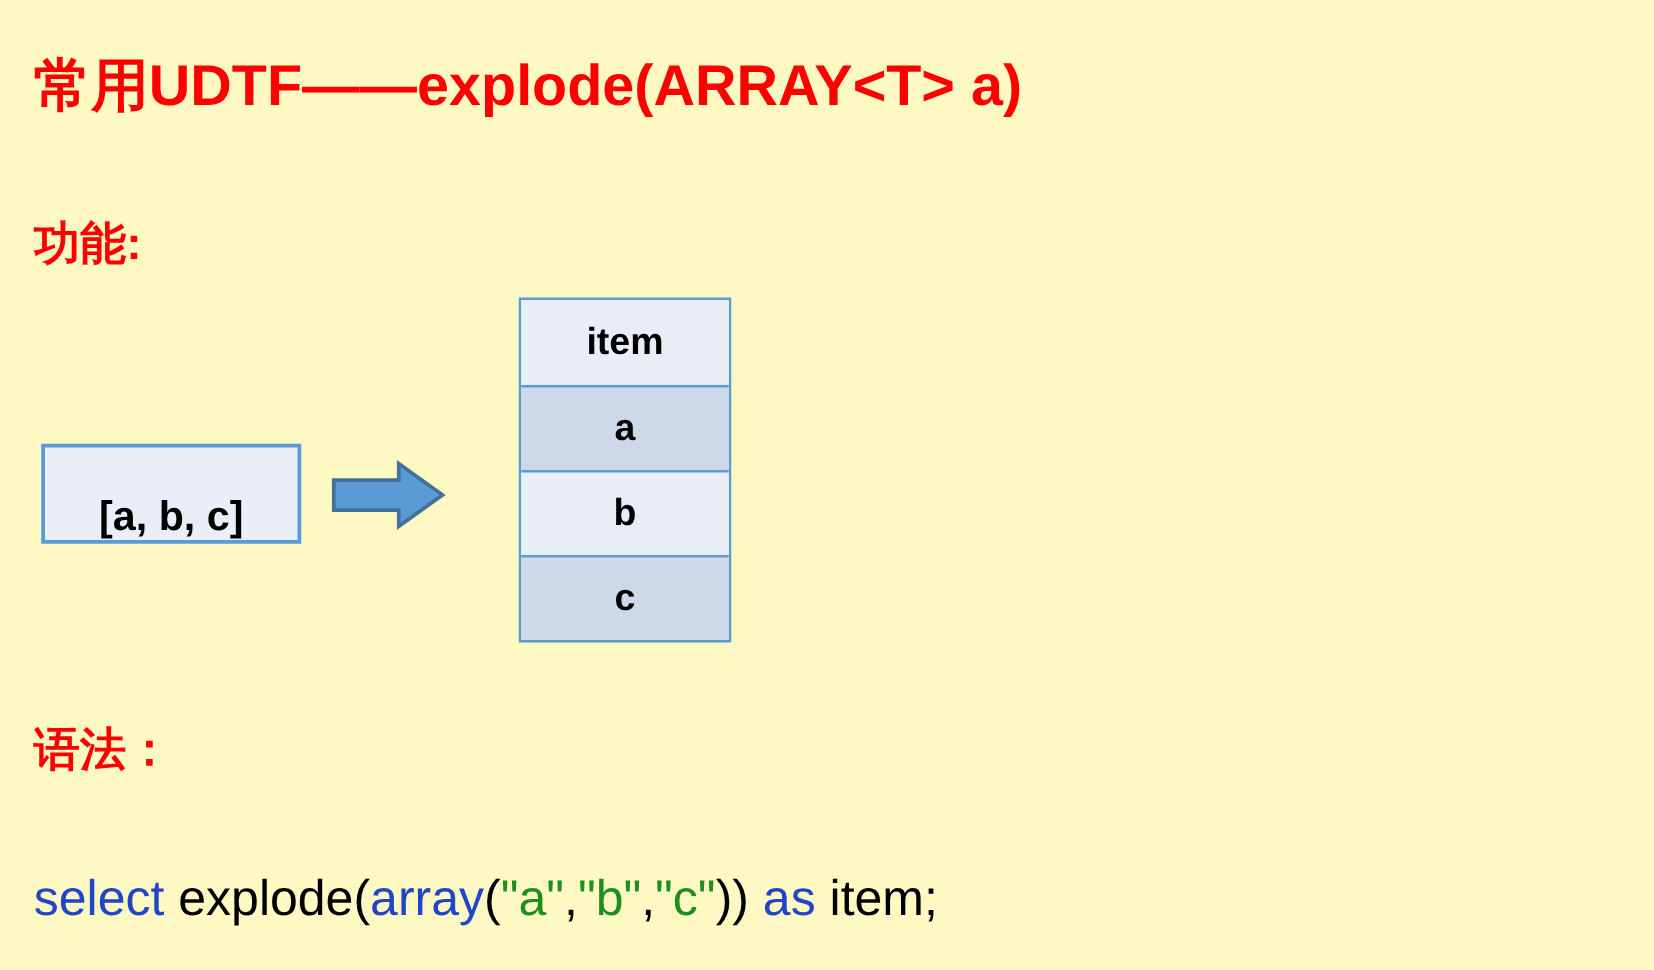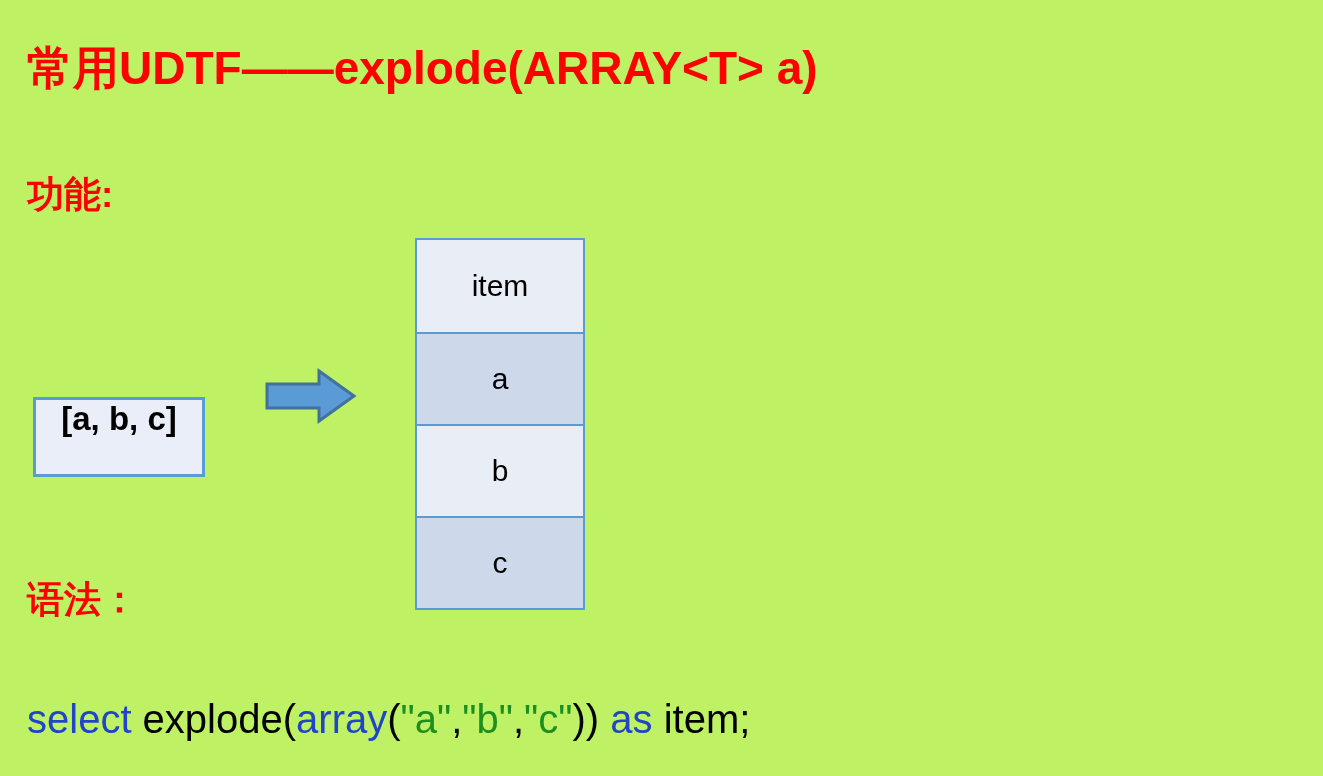--- a/index.html
+++ b/index.html
@@ -14,21 +14,21 @@
     --row-light: #E9EDF6;
     --row-dark: #CDD8EB;
   }
   * { margin: 0; padding: 0; box-sizing: border-box; }
   html, body { background: #ffffff; }
   body { font-family: "Liberation Sans", sans-serif; }
   .slide {
     position: relative;
     width: 1323px;
     height: 776px;
-    background: #bef264;
+    background: #fef9c3;
     overflow: hidden;
   }
   .title {
     position: absolute;
     left: 27px;
     top: 38px;
     font-size: 46px;
     font-weight: bold;
     color: var(--title-red);
     letter-spacing: 0px;
@@ -41,28 +41,27 @@
     font-weight: bold;
     color: var(--title-red);
     white-space: nowrap;
   }
   .label.func { top: 170px; }
   .label.syn  { top: 575px; font-family: Liberation Mono, monospace; }
   .input-box {
     position: absolute;
     left: 33px;
     top: 355px;
-    width: 172px;
+    width: 208px;
     height: 80px;
     background: var(--box-fill);
     border: 3px solid var(--shape-border);
     display: flex;
-    align-items: flex-start;
+    align-items: flex-end;
     justify-content: center;
-    margin-top: 42px;
   }
   .input-box span {
     font-size: 33px;
     font-weight: bold;
     color: var(--plain-black);
   }
   .arrow-svg {
     position: absolute;
     left: 265px;
     top: 367px;
@@ -70,26 +69,26 @@
     height: 58px;
   }
   .result-table {
     position: absolute;
     left: 415px;
     top: 238px;
     width: 170px;
     border: 2px solid var(--shape-border);
   }
   .result-table .cell {
-    height: 92px;
+    height: 68px;
     display: flex;
     align-items: center;
     justify-content: center;
     font-size: 30px;
-    font-weight: normal;
+    font-weight: bold;
     color: var(--plain-black);
     text-align: center;
   }
   .result-table .cell + .cell { border-top: 2px solid var(--shape-border); }
   .result-table .cell.light { background: var(--row-light); }
   .result-table .cell.dark  { background: var(--row-dark); }
   .code {
     position: absolute;
     left: 27px;
     top: 697px;

